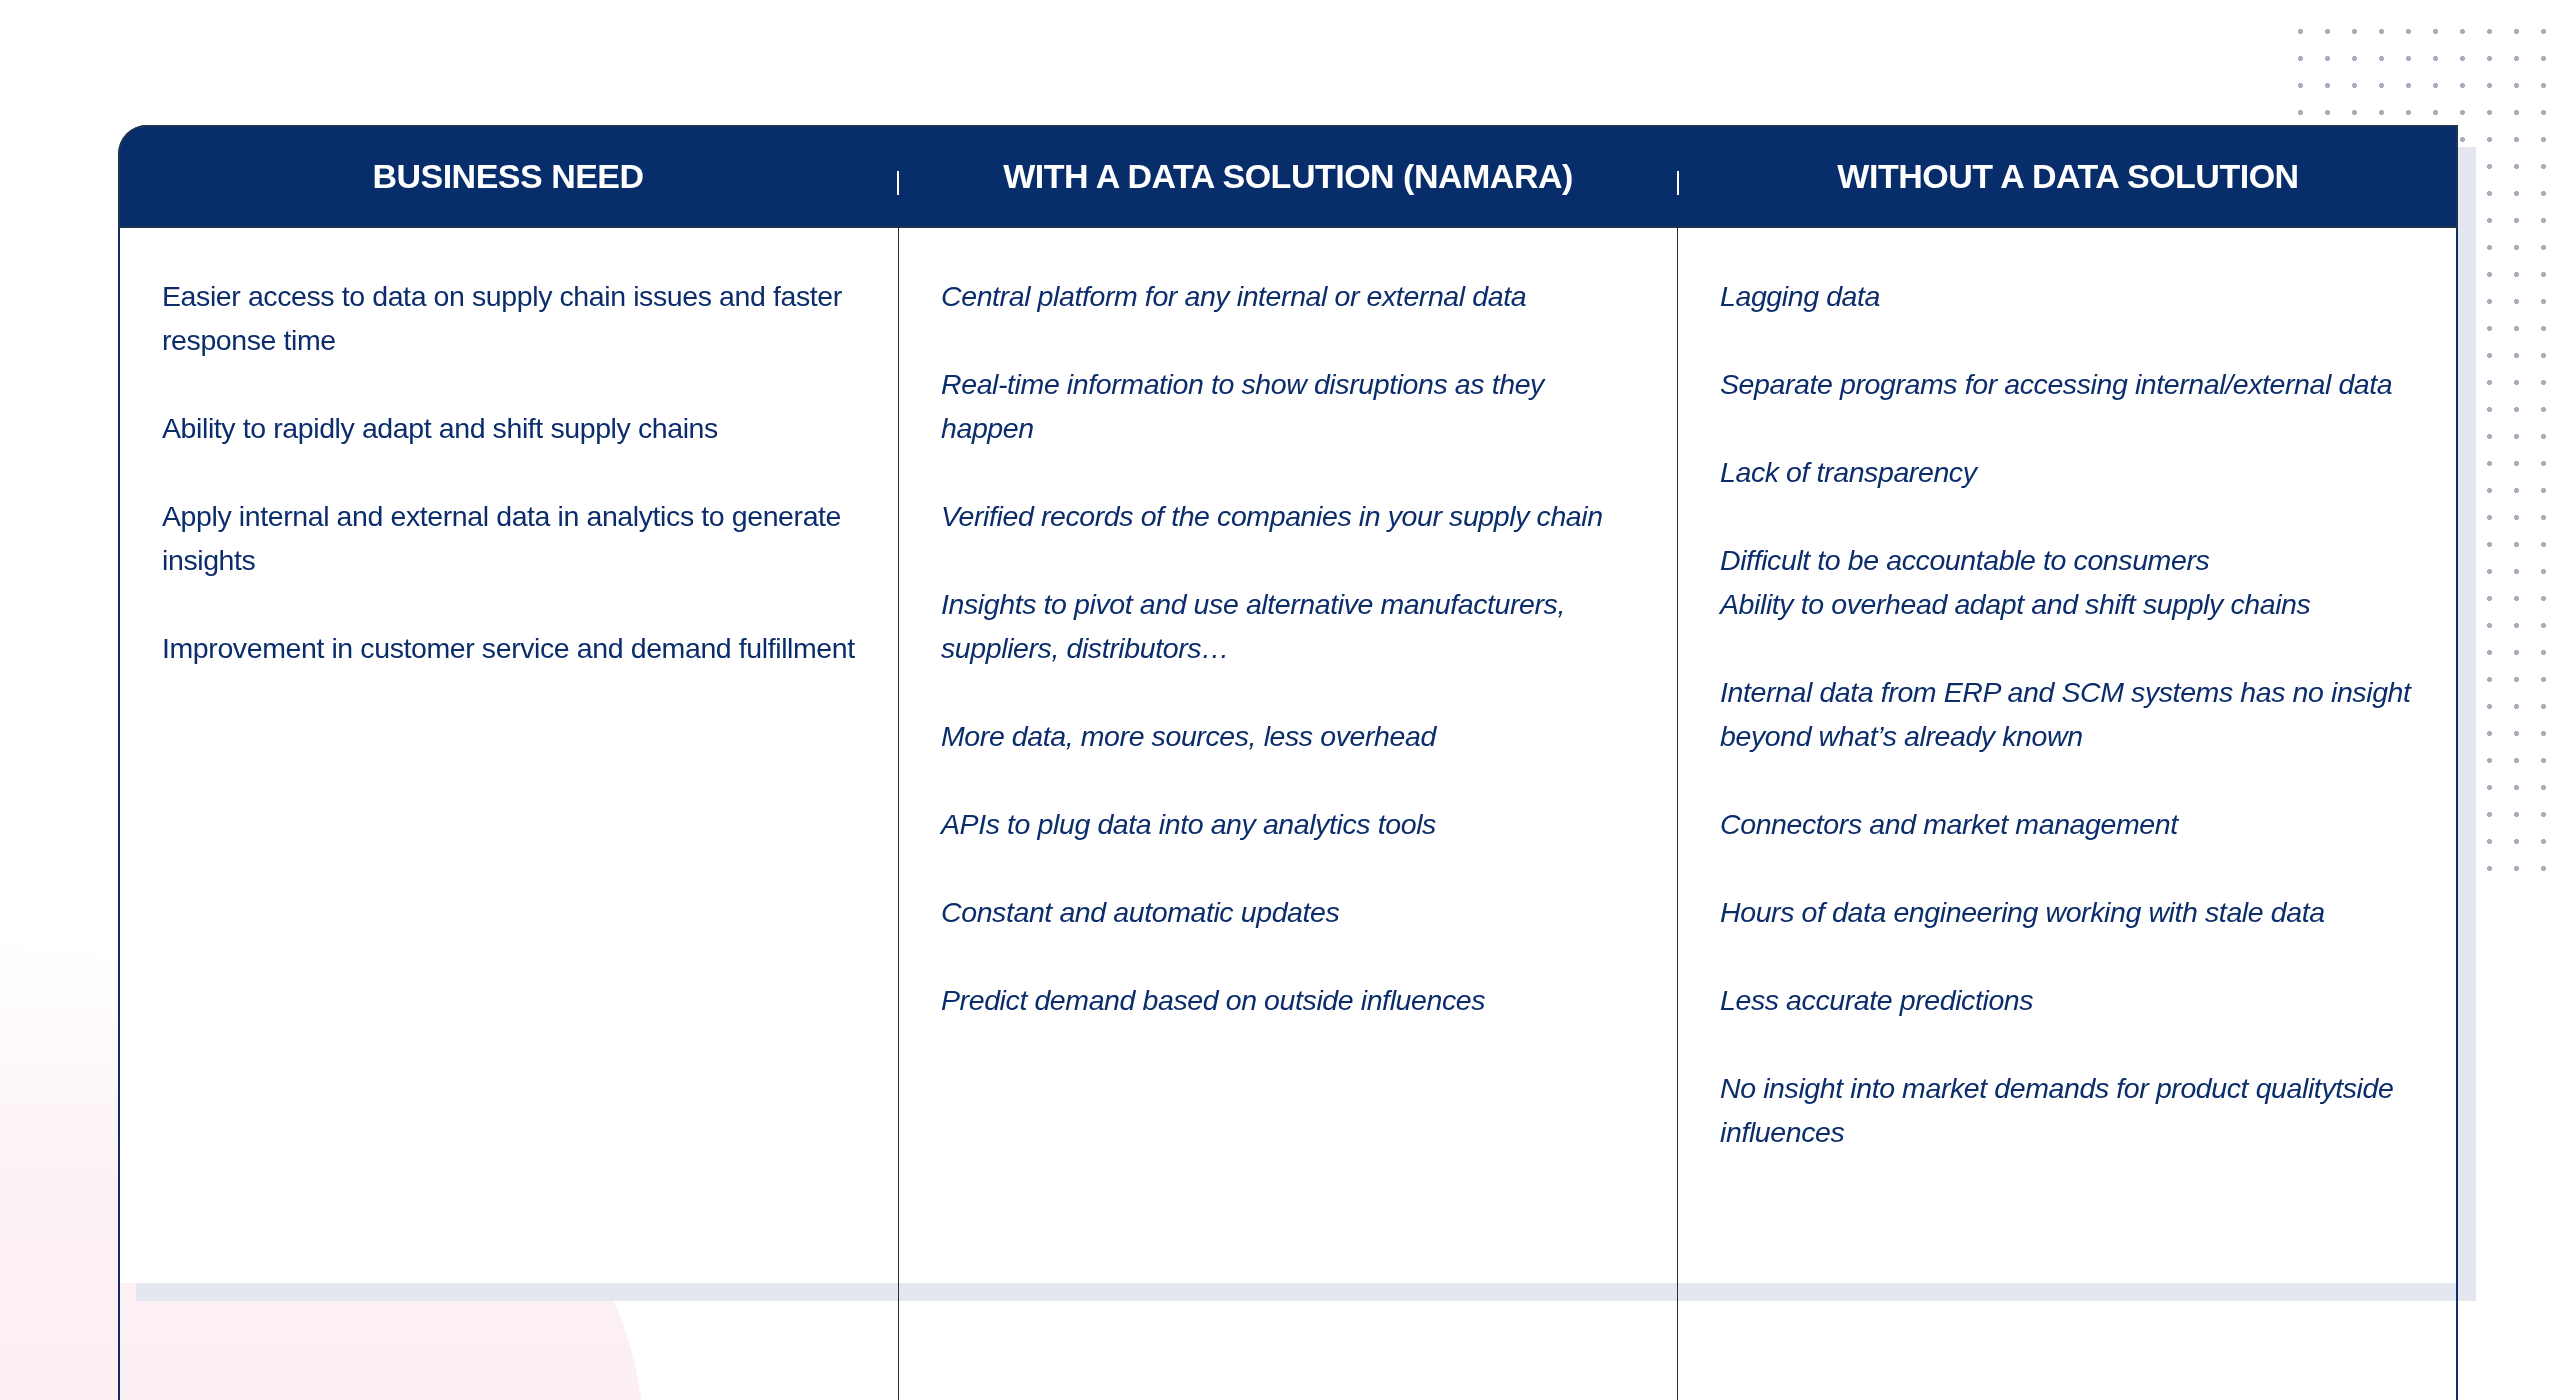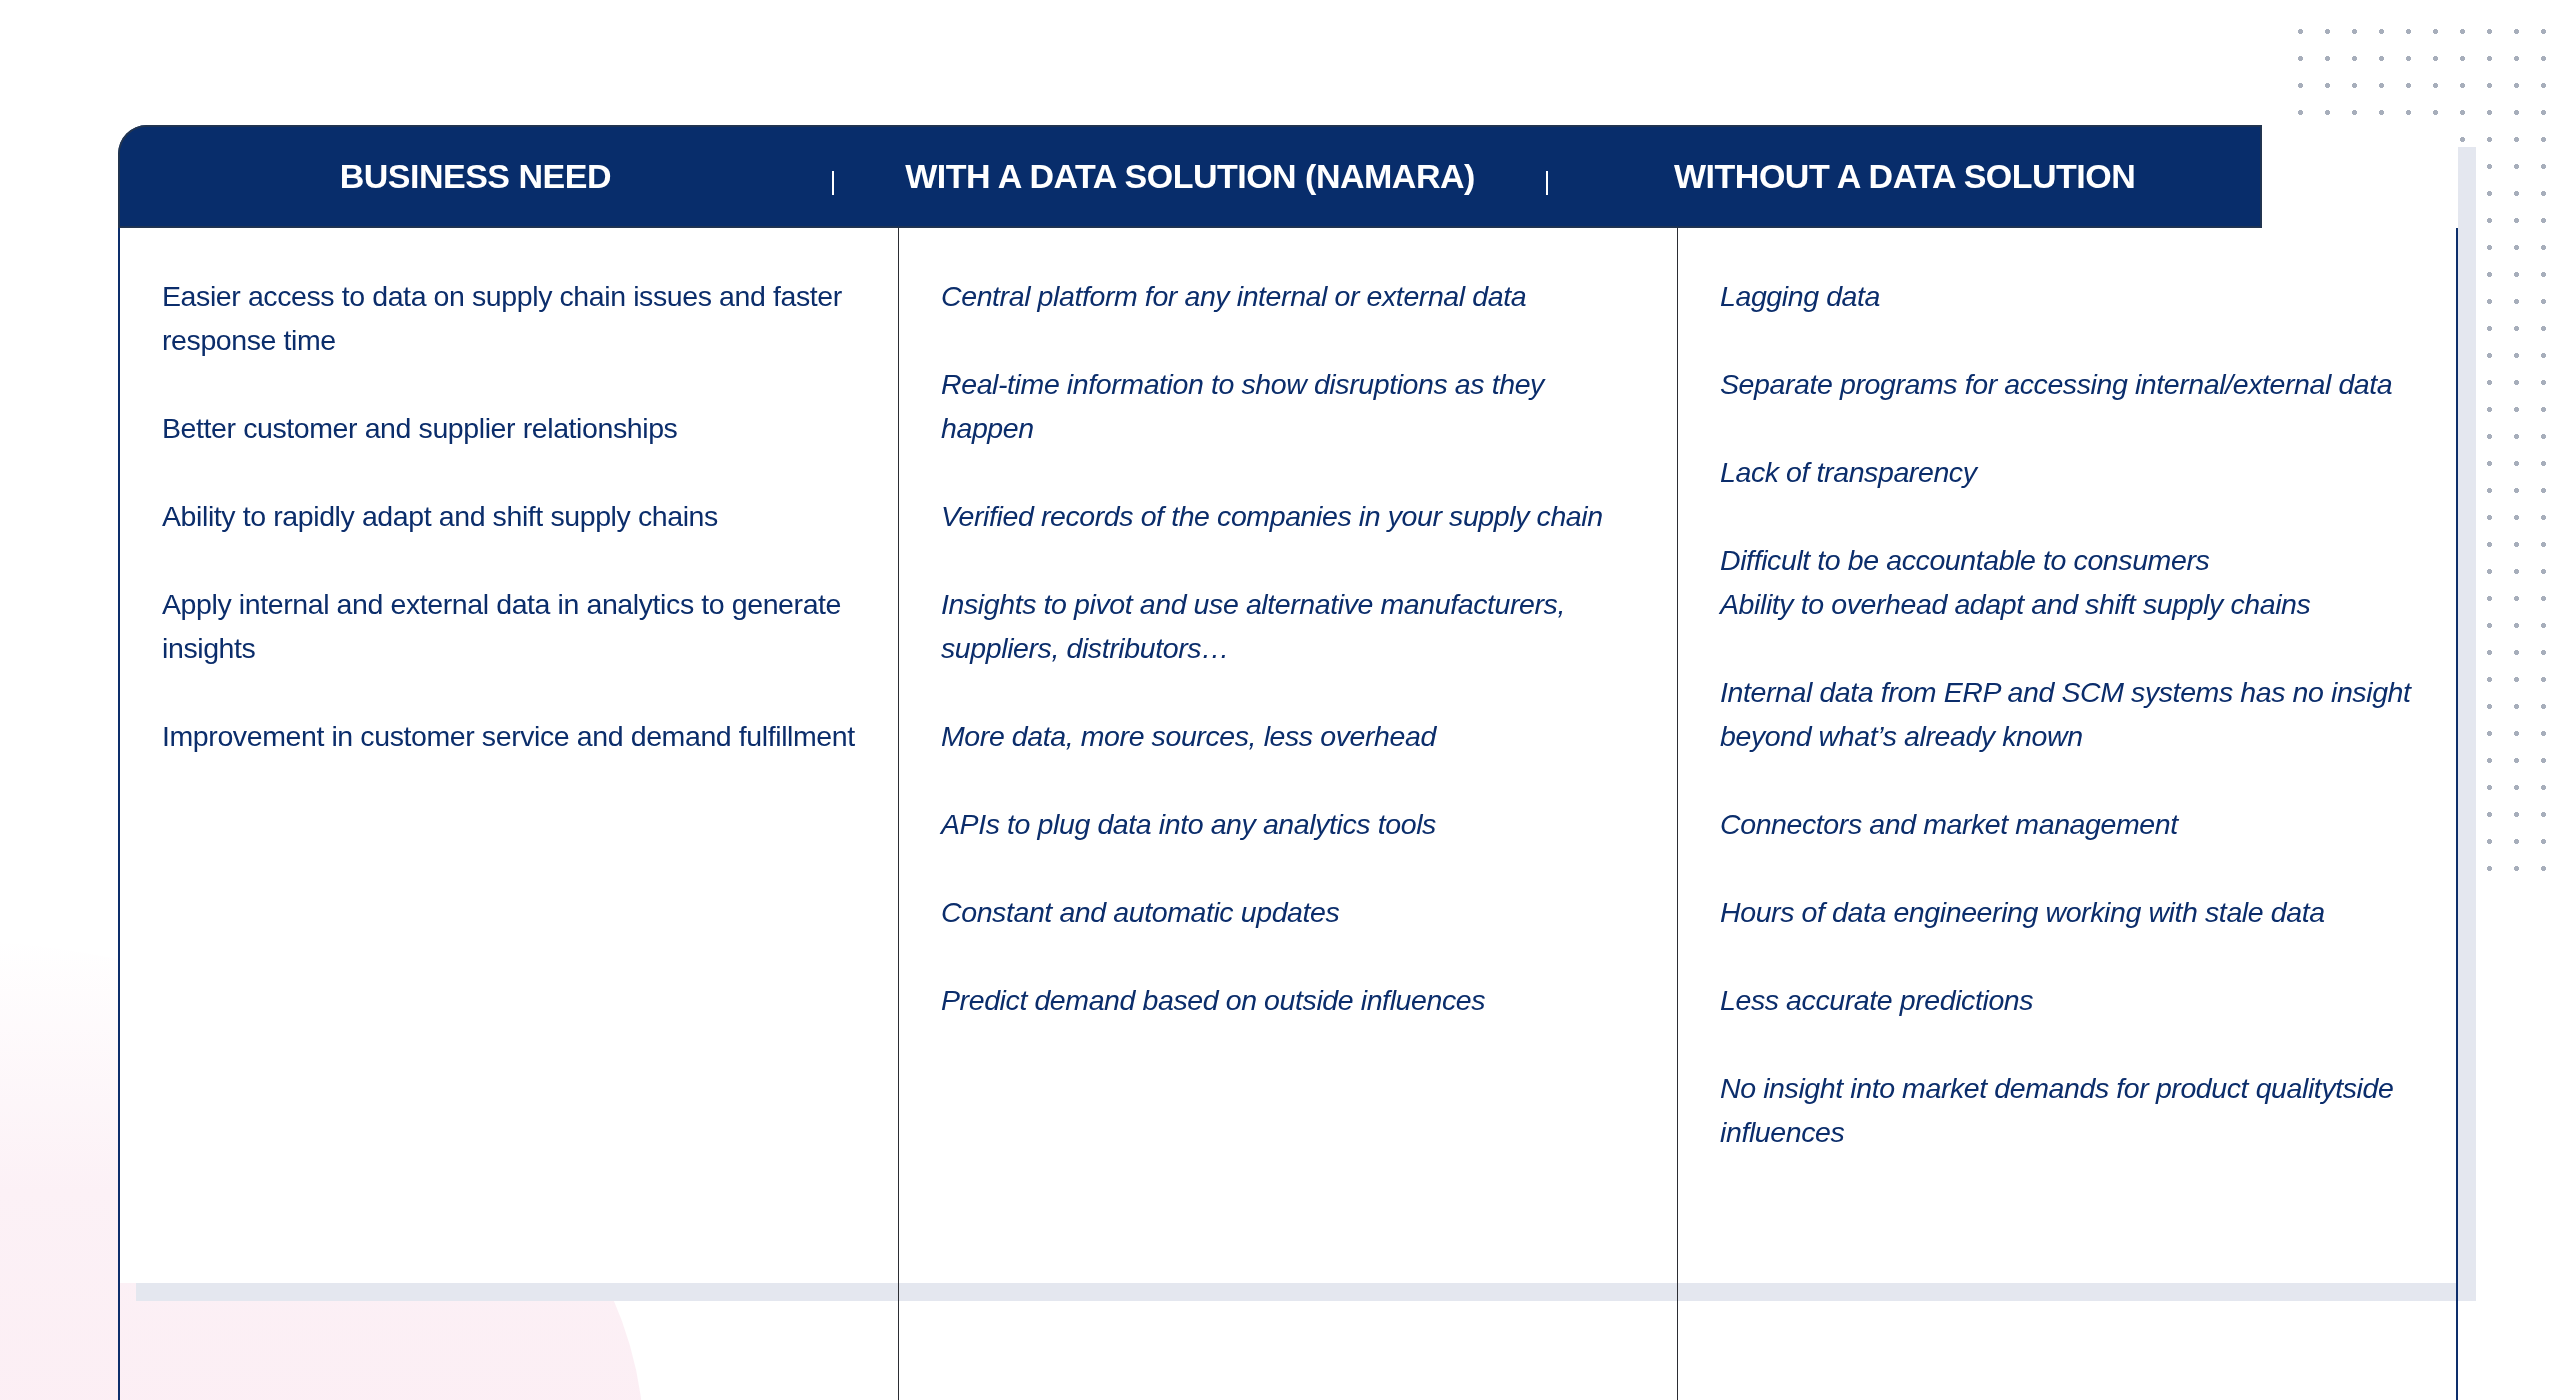--- a/index.html
+++ b/index.html
@@ -48,21 +48,21 @@
     width: 2340px;
     height: 1158px;
     background: #ffffff;
     border-top-left-radius: 29px;
     box-sizing: border-box;
   }
   .table-header {
     position: absolute;
     left: 0;
     top: 0;
-    width: 2144px;
+    width: 2340px;
     height: 103px;
     background: #082d6b;
     border-top-left-radius: 29px;
     box-shadow: inset 0 0 0 1.8px #23354f;
     display: flex;
   }
   .header-cell {
     flex: 1 1 0;
     display: flex;
     align-items: center;
@@ -129,21 +129,20 @@
     </div>
     <div class="header-cell">
       <span class="header-divider" style="left:-0.9px"></span>
       <span>WITHOUT A DATA SOLUTION</span>
     </div>
   </div>
 
   <div class="table-body">
     <div class="body-col">
       <div class="item">Easier access to data on supply chain issues and faster response time</div>
-      <div class="item">Better customer and supplier relationships</div>
       <div class="item">Ability to rapidly adapt and shift supply chains</div>
       <div class="item">Apply internal and external data in analytics to generate insights</div>
       <div class="item">Improvement in customer service and demand fulfillment</div>
     </div>
     <div class="body-col">
       <div class="item">Central platform for any internal or external data</div>
       <div class="item">Real-time information to show disruptions as they happen</div>
       <div class="item">Verified records of the companies in your supply chain</div>
       <div class="item">Insights to pivot and use alternative manufacturers, suppliers, distributors…</div>
       <div class="item">More data, more sources, less overhead</div>

